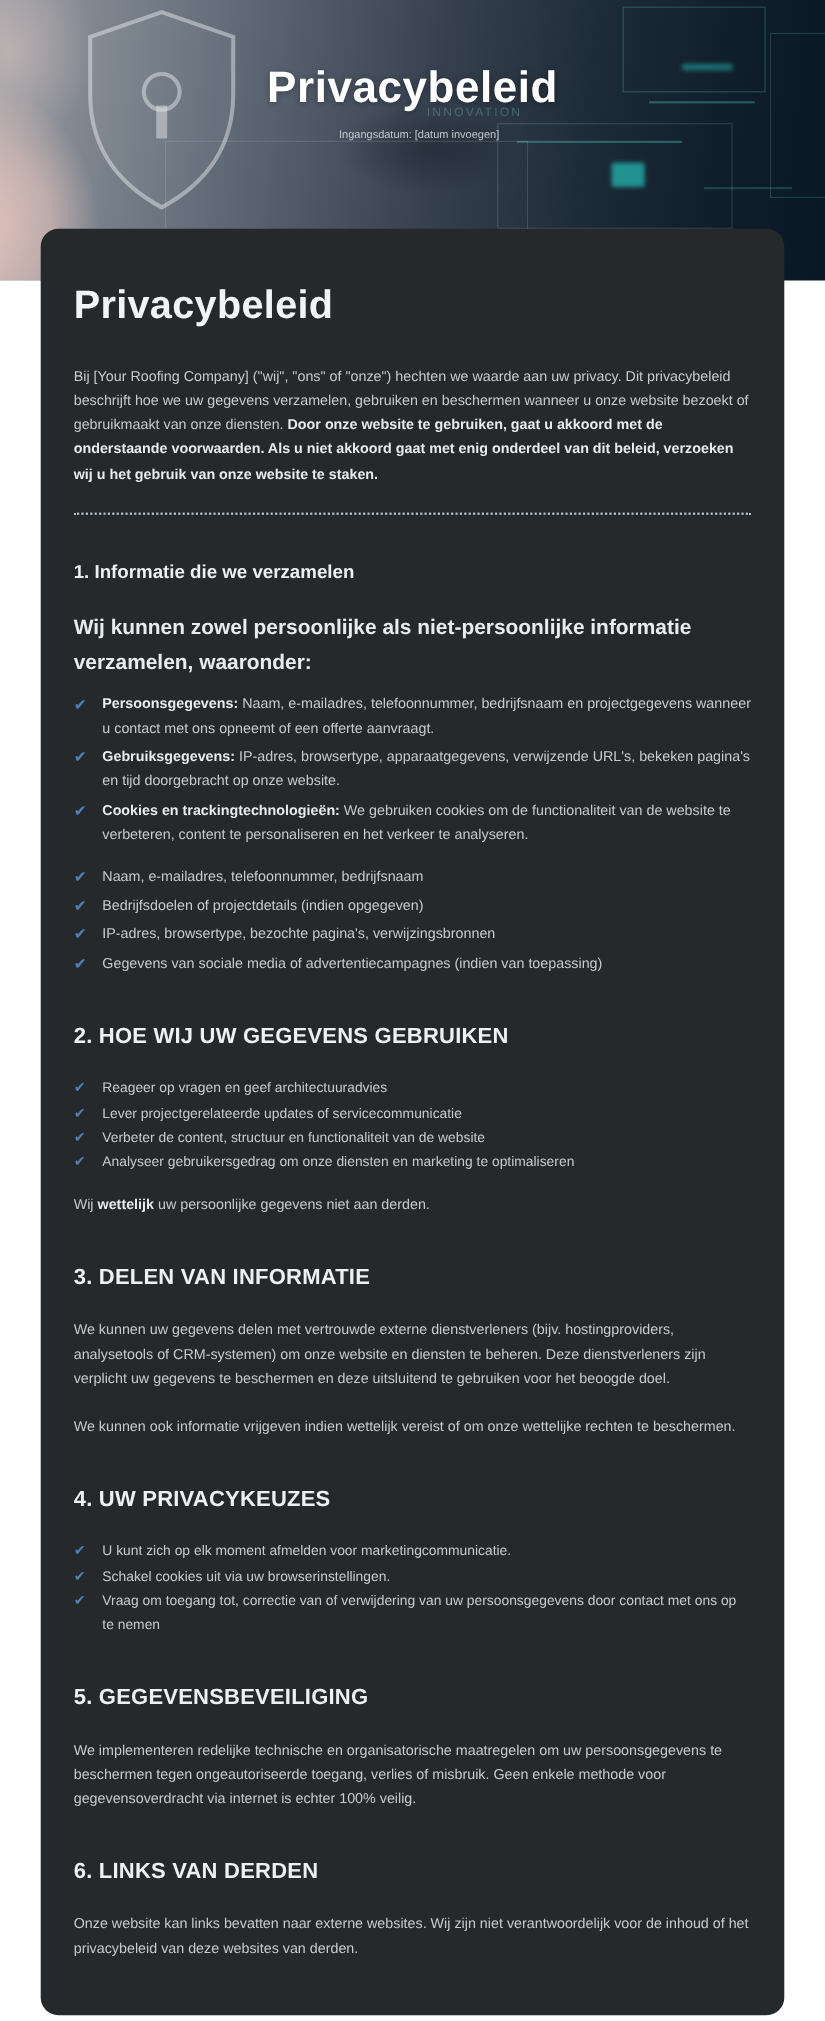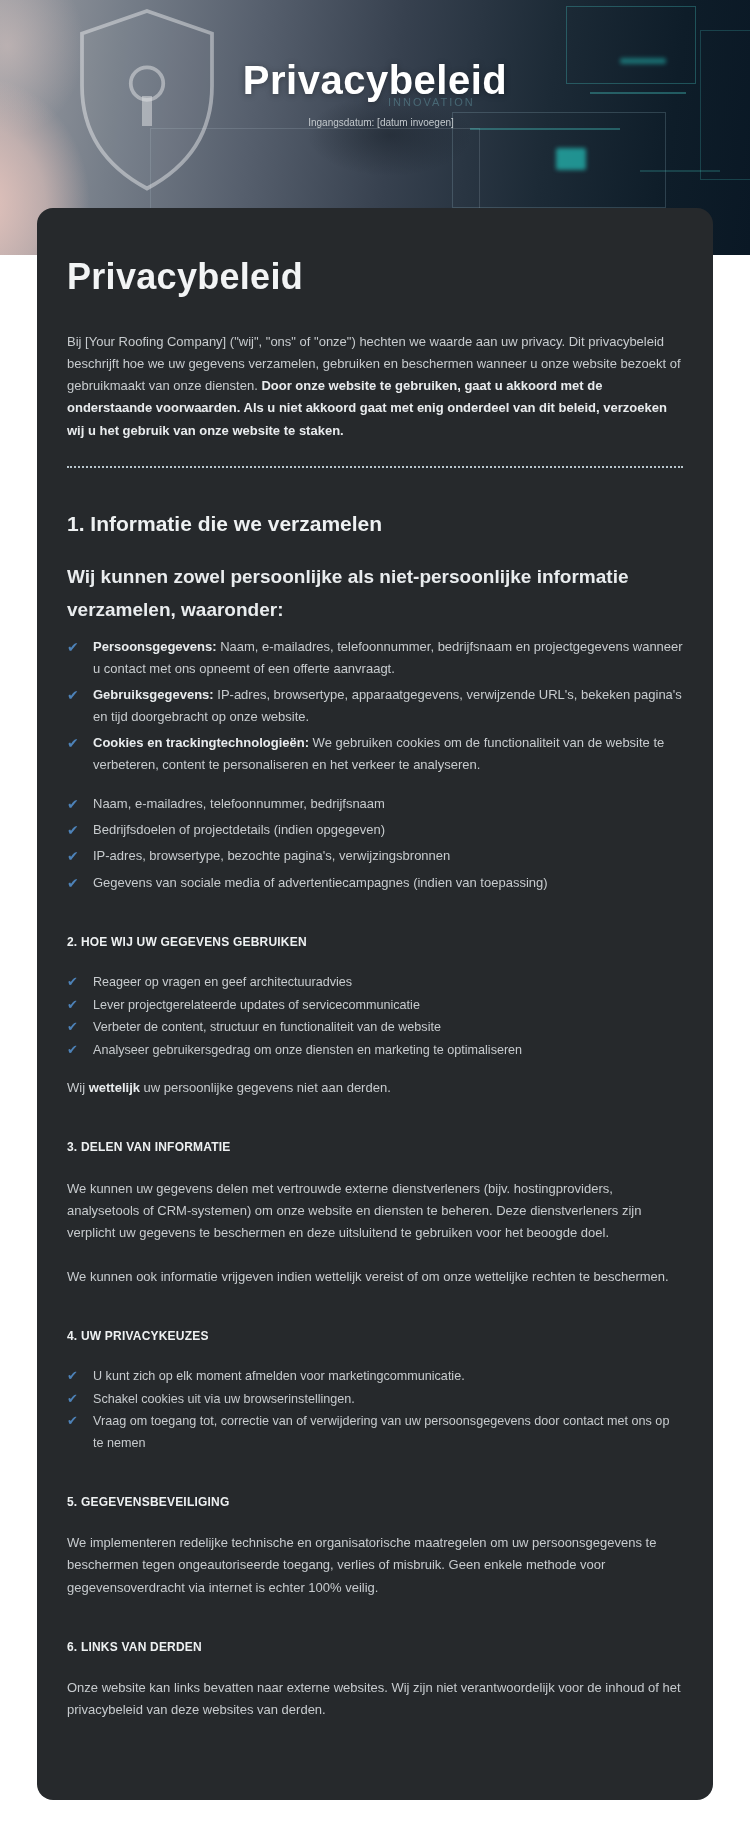--- a/index.html
+++ b/index.html
@@ -72,22 +72,22 @@
   .intro { margin-bottom: 14px; }
   .b { font-weight: bold; color: #e9ecee; }
   .divider {
     border: none;
     border-top: 2px dotted #b9c6cd;
     margin: 24px 0 10px 0;
   }
   h2.section {
     color: #eef1f2; font-weight: bold; margin: 38px 0 20px 0;
   }
-  h2.sec-mixed { font-size: 21px; }
-  h2.sec-caps  { font-size: 12px; letter-spacing: 0.2px; }
+  h2.sec-mixed { font-size: 17px; }
+  h2.sec-caps  { font-size: 20px; letter-spacing: 0.2px; }
   .lead { font-weight: bold; color: #e9ecee; font-size: 19px; margin-bottom: 14px; }
 
   ul.checklist { list-style: none; margin: 0 0 16px 0; }
   ul.checklist li {
     display: flex; align-items: flex-start;
     margin-bottom: 4px;
   }
   ul.checklist .chk {
     flex: 0 0 26px; color: #4d82b8; font-weight: bold; font-size: 14px;
     line-height: 1.6;

